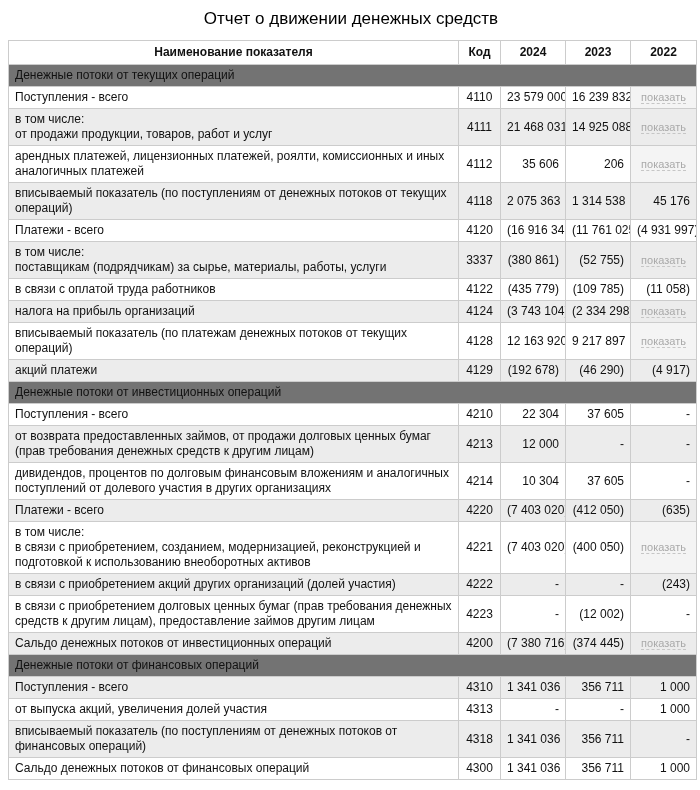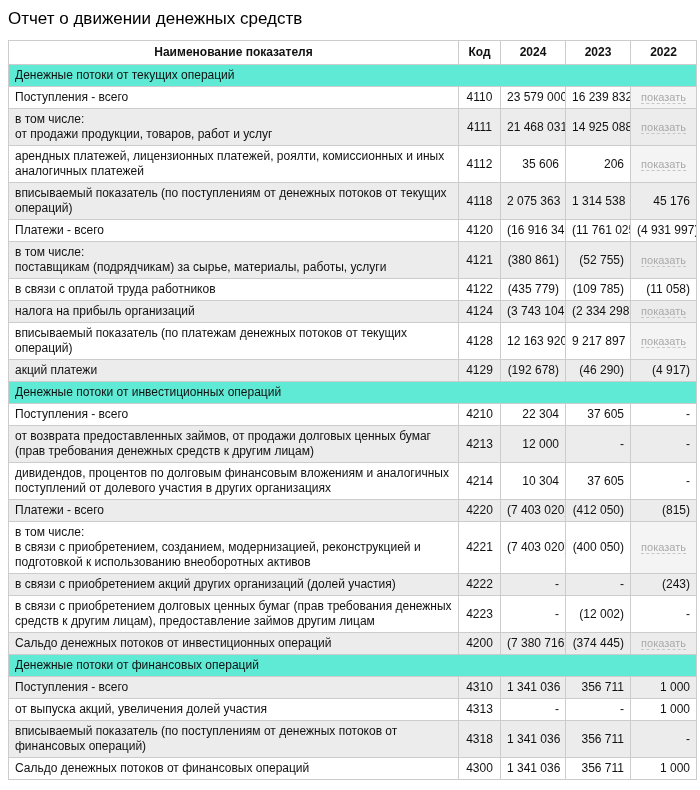--- a/index.html
+++ b/index.html
@@ -8,20 +8,21 @@
     width: 700px;
     font-family: "Liberation Sans", sans-serif;
     color: #000;
   }
   .page { padding: 7px 6px 10px 8px; }
   .page-title {
     font-size: 17px;
     font-weight: 400;
     margin: 2px 0 11px 0;
     color: #000;
+    text-align: center;
   }
   table.report {
     border-collapse: collapse;
     table-layout: fixed;
     width: 688px;
     font-size: 12px;
     line-height: 1.25;
     color: #111;
   }
   .report th, .report td {
@@ -33,21 +34,21 @@
   .report th {
     font-weight: 700;
     text-align: center;
     padding: 4px 7px;
     background: #fff;
   }
   td.name-cell { text-align: left; white-space: pre-line; }
   td.code-cell { text-align: center; }
   td.num-cell  { text-align: right; white-space: nowrap; }
   tr.shaded td { background: #ececec; }
-  tr.section-row td { background: #5eead4; text-align: left; }
+  tr.section-row td { background: #737373; text-align: left; }
   td.show-cell { background: #f4f4f4; text-align: center; }
   a.show-link {
     color: #a9a9a9;
     font-size: 11px;
     text-decoration: none;
     border-bottom: 1px dashed #c6c6c6;
     cursor: pointer;
   }
 </style>
 </head>
@@ -109,21 +110,21 @@
         <tr>
           <td class="name-cell">Платежи - всего</td>
           <td class="code-cell">4120</td>
           <td class="num-cell">(16 916 342)</td>
           <td class="num-cell">(11 761 025)</td>
           <td class="num-cell">(4 931 997)</td>
         </tr>
         <tr class="shaded">
           <td class="name-cell">в том числе:
 поставщикам (подрядчикам) за сырье, материалы, работы, услуги</td>
-          <td class="code-cell">4121</td>
+          <td class="code-cell">3337</td>
           <td class="num-cell">(380 861)</td>
           <td class="num-cell">(52 755)</td>
           <td class="num-cell show-cell"><a class="show-link">показать</a></td>
         </tr>
         <tr>
           <td class="name-cell">в связи с оплатой труда работников</td>
           <td class="code-cell">4122</td>
           <td class="num-cell">(435 779)</td>
           <td class="num-cell">(109 785)</td>
           <td class="num-cell">(11 058)</td>
@@ -171,21 +172,21 @@
           <td class="code-cell">4214</td>
           <td class="num-cell">10 304</td>
           <td class="num-cell">37 605</td>
           <td class="num-cell">-</td>
         </tr>
         <tr class="shaded">
           <td class="name-cell">Платежи - всего</td>
           <td class="code-cell">4220</td>
           <td class="num-cell">(7 403 020)</td>
           <td class="num-cell">(412 050)</td>
-          <td class="num-cell">(815)</td>
+          <td class="num-cell">(635)</td>
         </tr>
         <tr>
           <td class="name-cell">в том числе:
 в связи с приобретением, созданием, модернизацией, реконструкцией и подготовкой к использованию внеоборотных активов</td>
           <td class="code-cell">4221</td>
           <td class="num-cell">(7 403 020)</td>
           <td class="num-cell">(400 050)</td>
           <td class="num-cell show-cell"><a class="show-link">показать</a></td>
         </tr>
         <tr class="shaded">

